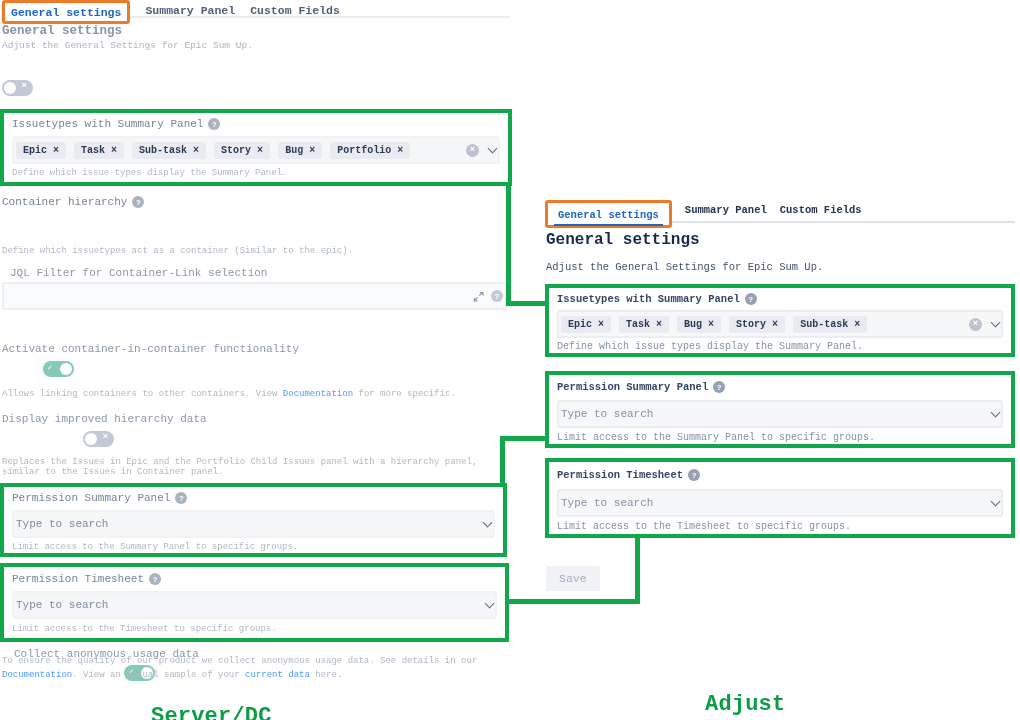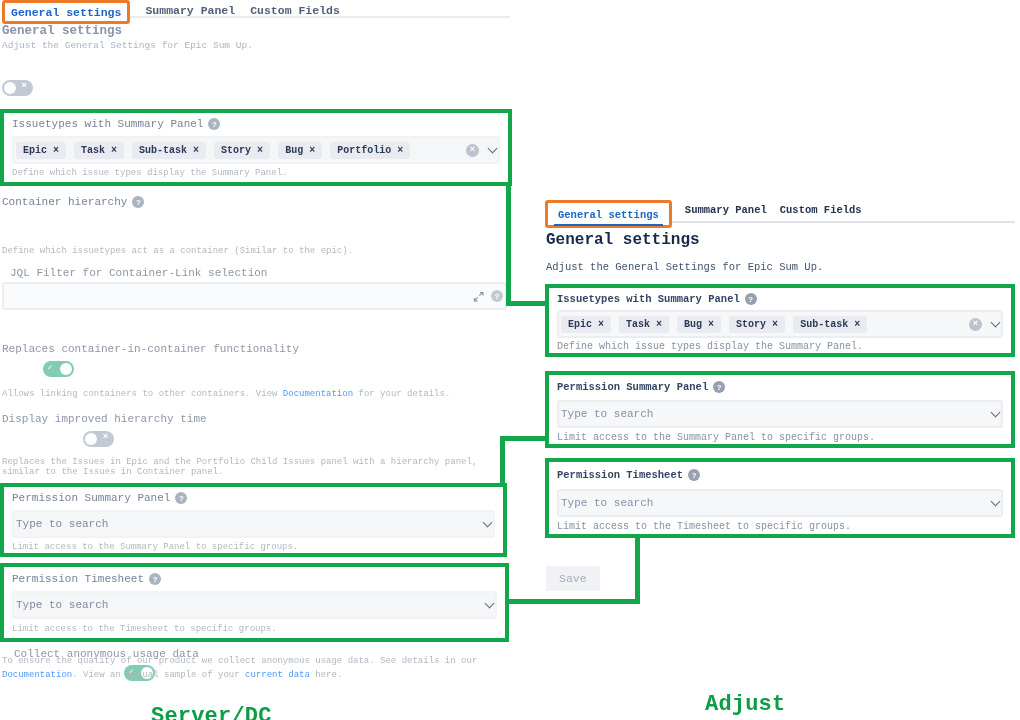--- a/index.html
+++ b/index.html
@@ -119,29 +119,29 @@
     <div class="abs sel" style="top:282px;left:0;width:505px;background:#fafbfc;border-color:#eceef2;">
       <span class="grow"></span>
       <span style="display:inline-flex;margin-right:7px;">
         <svg width="11" height="11" viewBox="0 0 11 11">
             <path d="M6.3 4.7 L9.4 1.6 M6.9 1.5 h3 v3 M4.7 6.3 L1.6 9.4 M1.5 6.9 v3 h3" stroke="#8a94a6" stroke-width="1.2" fill="none"></path>
           </svg>
       </span>
       <span class="hicon" style="background:#c3cad4;margin-left:0;"></span>
     </div>
 
-    <div class="abs label" style="top:343px;left:0;">Replaces container-in-container functionality</div>
+    <div class="abs label" style="top:343px;left:0;">Activate container-in-container functionality</div>
     <span class="abs toggle on" style="top:361px;left:0;"></span>
     <div class="abs help" style="top:389px;left:0;">
       <span>Allows linking containers to other containers. View</span>
       <span class="link">Documentation</span>
-      <span>for your details.</span>
-    </div>
-
-    <div class="abs label" style="top:413px;left:0;">Display improved hierarchy time</div>
+      <span>for more specific.</span>
+    </div>
+
+    <div class="abs label" style="top:413px;left:0;">Display improved hierarchy data</div>
     <span class="abs toggle off" style="top:431px;left:0;"></span>
     <div class="abs help" style="top:457px;left:0;width:510px;">Replaces the Issues in Epic and the Portfolio Child Issues panel with a hierarchy panel, similar to the Issues in Container panel.</div>
 
     
     <div class="abs gbox" style="top:483px;left:-2px;width:507px;height:74px;padding:5px 8px;">
       <div class="boxlabel">
           <span>Permission Summary Panel</span>
           <span class="hicon"></span>
         </div>
       <div class="sel" style="margin-top:6px;">

